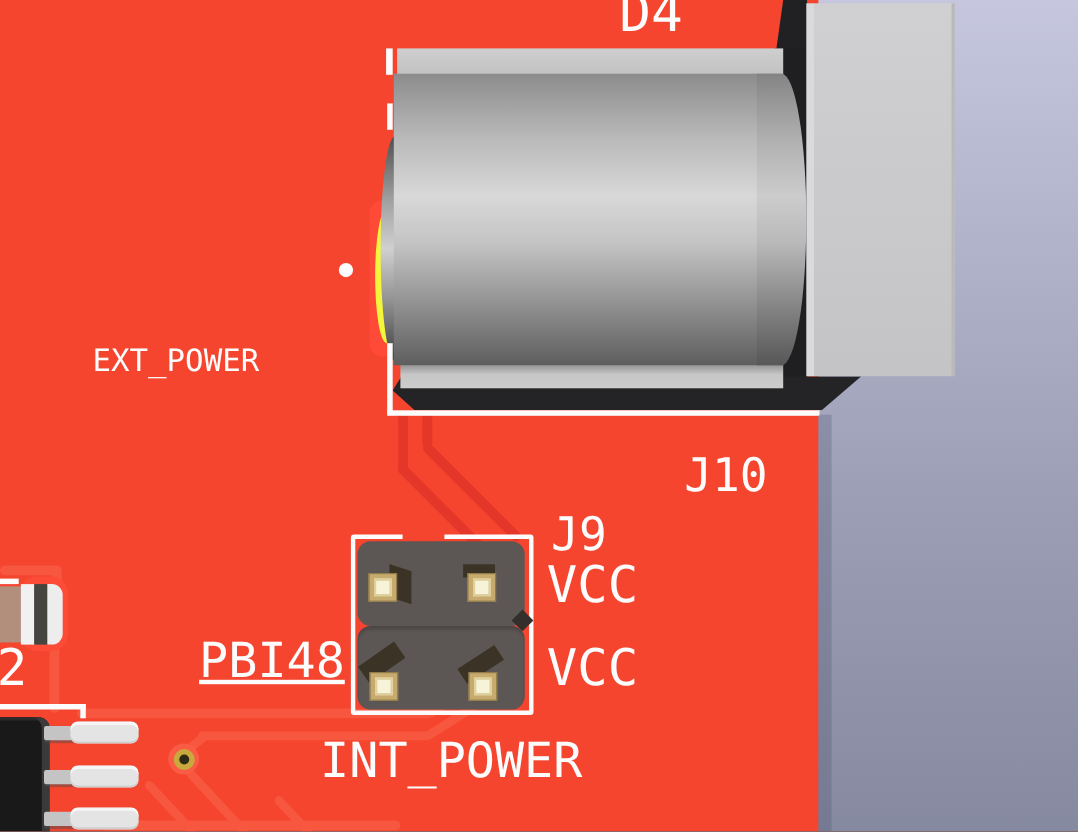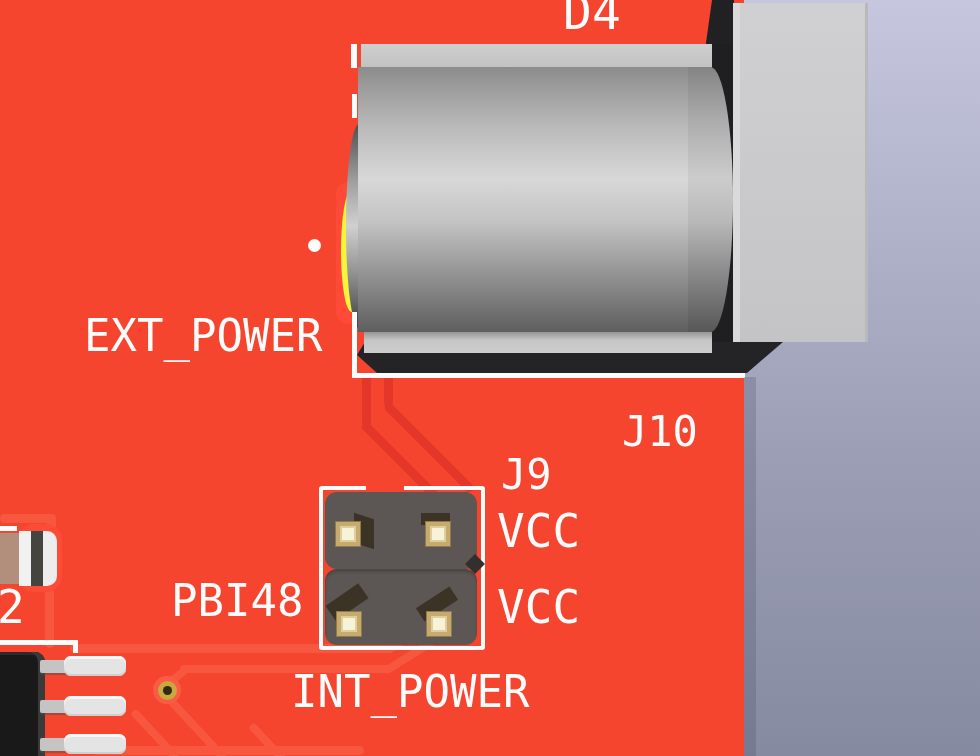--- a/index.html
+++ b/index.html
@@ -77,27 +77,27 @@
     border-left:7px solid #DADADC;box-shadow:inset -3px 0 0 #B9B9BC;}
   
   .sk{position:absolute;color:#FCFCFC;line-height:1;white-space:pre;}
   .sk-line{background:#FCFCFC;}
   .line-jack{left:352px;top:373px;width:393px;height:5px;}
   .brk-v{left:352px;top:312px;width:5px;height:64px;}
   .tick-up{left:352px;top:94px;width:5px;height:24px;}
   .sliver{left:351px;top:44px;width:6px;height:24px;}
   .dot{left:308px;top:239px;width:13px;height:13px;border-radius:50%;background:#FCFCFC;}
   .lbl-d4{left:563px;top:-12px;font-size:48px;}
-  .lbl-ext{left:84px;top:314px;font-size:44px;}
+  .lbl-ext{left:84px;top:314px;font-size:28px;}
   .lbl-j10{left:622px;top:411px;font-size:42px;}
-  .lbl-j9{left:501px;top:454px;font-size:42px;}
+  .lbl-j9{left:501px;top:465px;font-size:42px;}
   .lbl-vcc1{left:497px;top:508px;font-size:46px;}
   .lbl-vcc2{left:497px;top:584px;font-size:46px;}
   .lbl-pbi47{left:181px;top:506px;font-size:44px;}
-  .lbl-pbi48{left:171px;top:579px;font-size:44px;}
+  .lbl-pbi48{left:181px;top:579px;font-size:44px;text-decoration:underline;}
   .lbl-int{left:291px;top:670px;font-size:44px;text-align:center;}
   .lbl-ref2{left:-3px;top:584px;font-size:46px;}
   
   .hdr-outline{left:319px;top:486px;width:166px;height:164px;border:4px solid #FCFCFC;
     border-radius:3px;box-sizing:border-box;}
   .hdr-gap{left:366px;top:483px;width:38px;height:10px;background:#F5452F;}
   .hdr-row{left:325px;width:152px;background:#5C5654;border-radius:12px;}
   .hdr-row1{top:492px;height:77px;}
   .hdr-row2{top:569px;height:76px;box-shadow:inset 0 3px 3px rgba(0,0,0,.18);}
   .hdr-notch-r{left:468px;top:557px;width:14px;height:14px;background:#332F2D;transform:rotate(45deg);}

